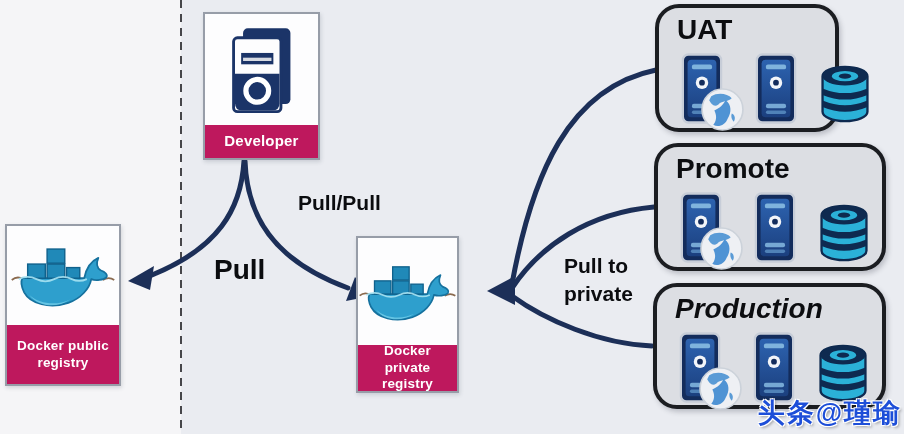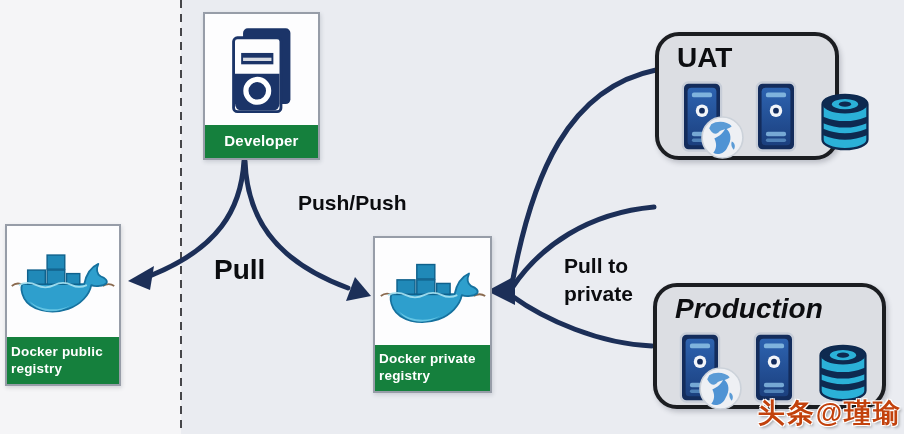--- a/index.html
+++ b/index.html
@@ -5,49 +5,49 @@
   html,body{margin:0;padding:0;}
   body{font-family:"Liberation Sans",sans-serif;background:#fff;}
   .canvas{position:relative;width:904px;height:434px;overflow:hidden;background:#eaecf1;}
   .left-strip{position:absolute;left:0;top:0;width:181px;height:434px;background:#f5f5f7;}
   .arrows{position:absolute;left:0;top:0;width:904px;height:434px;pointer-events:none;}
 
   
   .node{position:absolute;background:#fdfdfe;border:2px solid #979da8;box-sizing:border-box;
         display:flex;flex-direction:column;box-shadow:1px 2px 4px rgba(60,70,90,.18);}
   .node-icon-area{flex:1;display:flex;align-items:center;justify-content:center;overflow:hidden;}
-  .node-label{background:#15803d;color:#fff;font-weight:bold;text-align:left;
+  .node-label{background:#be185d;color:#fff;font-weight:bold;text-align:center;
               display:flex;align-items:center;justify-content:center;line-height:1.25;
               padding:2px 4px;box-sizing:border-box;letter-spacing:.2px;}
   .developer{left:203px;top:12px;width:117px;height:148px;}
   .developer .node-label{height:33px;font-size:15px;}
   .public-registry{left:5px;top:224px;width:116px;height:162px;}
-  .public-registry .node-label{height:47px;font-size:13.5px;}
-  .private-registry{left:373px;top:236px;width:119px;height:157px;}
+  .public-registry .node-label{height:59px;font-size:13.5px;}
+  .private-registry{left:356px;top:236px;width:103px;height:157px;}
   .private-registry .node-label{height:46px;font-size:13.5px;}
 
   
   .env-box{position:absolute;background:#dcdee3;border:4px solid #1b1d21;border-radius:24px;
            box-sizing:border-box;box-shadow:2px 3px 5px rgba(50,55,70,.25);}
-  .env-uat{left:655px;top:4px;width:184px;height:128px;margin-top:28px;}
+  .env-uat{left:655px;top:4px;width:184px;height:128px;}
   .env-promote{left:654px;top:143px;width:232px;height:128px;}
   .env-production{left:653px;top:283px;width:233px;height:126px;font-style:italic;}
   .env-title{position:absolute;left:18px;top:6px;font-size:28px;font-weight:bold;color:#0c0d10;}
   .srv1{position:absolute;left:22px;top:45px;width:42px;height:71px;}
   .srv2{position:absolute;left:96px;top:45px;width:42px;height:71px;}
   .dbi{position:absolute;left:159px;top:57px;width:54px;height:58px;}
   .glb{position:absolute;left:41px;top:79px;width:45px;height:45px;}
 
   
   .arrow-label{position:absolute;font-weight:800;color:#0b0c0f;}
   .lbl-pull{left:214px;top:254px;font-size:28px;}
   .lbl-pushpull{left:298px;top:191px;font-size:21px;}
   .lbl-deploy{left:564px;top:252px;font-size:21px;width:90px;line-height:1.35;}
 
-  .watermark{position:absolute;right:2px;bottom:3px;font-size:27px;font-weight:bold;color:#c2410c;
+  .watermark{position:absolute;right:2px;bottom:3px;font-size:27px;font-weight:bold;color:#1d4ed8;
              letter-spacing:2px;z-index:10;
              text-shadow:-1px -1px 0 #fff,1px -1px 0 #fff,-1px 1px 0 #fff,1px 1px 0 #fff,2px 2px 3px rgba(0,0,0,.35);}
   .defs-holder{position:absolute;width:0;height:0;overflow:hidden;}
 </style>
 </head>
 <body>
 
 <svg class="defs-holder" aria-hidden="true">
   <defs>
     <linearGradient id="srvGrad" x1="0" y1="0" x2="0" y2="1">
@@ -146,39 +146,54 @@
   <div class="node private-registry">
     <div class="node-icon-area">
       <svg width="108" height="86">
           <use href="#sym-whale"></use>
         </svg>
     </div>
     <div class="node-label">Docker private registry</div>
   </div>
 
   <div class="arrow-label lbl-pull">Pull</div>
-  <div class="arrow-label lbl-pushpull">Push/Push</div>
+  <div class="arrow-label lbl-pushpull">Pull/Pull</div>
   <div class="arrow-label lbl-deploy">Pull to private</div>
 
   <div class="env-box env-uat">
     <div class="env-title">UAT</div>
     <svg class="srv1" viewBox="0 0 43 74">
         <use href="#sym-server"></use>
       </svg>
     <svg class="srv2" viewBox="0 0 43 74">
         <use href="#sym-server"></use>
       </svg>
     <svg class="dbi" viewBox="0 0 54 62">
         <use href="#sym-db"></use>
       </svg>
     <svg class="glb" viewBox="0 0 44 44">
         <use href="#sym-globe"></use>
       </svg>
   </div>
 
+  <div class="env-box env-promote">
+    <div class="env-title">Promote</div>
+    <svg class="srv1" viewBox="0 0 43 74">
+        <use href="#sym-server"></use>
+      </svg>
+    <svg class="srv2" viewBox="0 0 43 74">
+        <use href="#sym-server"></use>
+      </svg>
+    <svg class="dbi" viewBox="0 0 54 62">
+        <use href="#sym-db"></use>
+      </svg>
+    <svg class="glb" viewBox="0 0 44 44">
+        <use href="#sym-globe"></use>
+      </svg>
+  </div>
 
   <div class="env-box env-production">
     <div class="env-title">Production</div>
     <svg class="srv1" viewBox="0 0 43 74">
         <use href="#sym-server"></use>
       </svg>
     <svg class="srv2" viewBox="0 0 43 74">
         <use href="#sym-server"></use>
       </svg>
     <svg class="dbi" viewBox="0 0 54 62">

